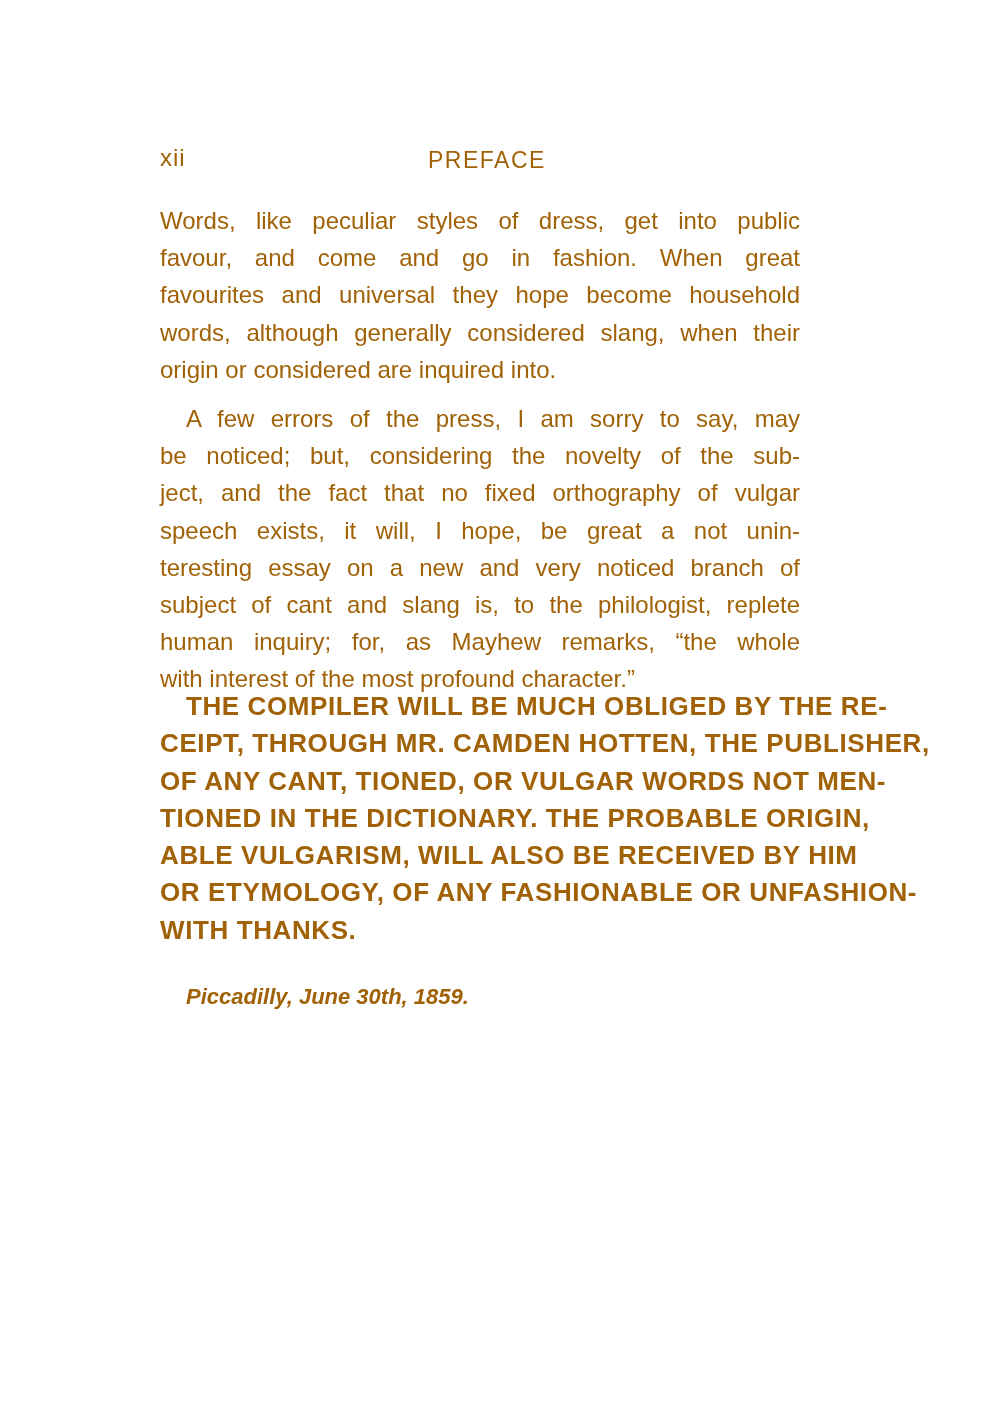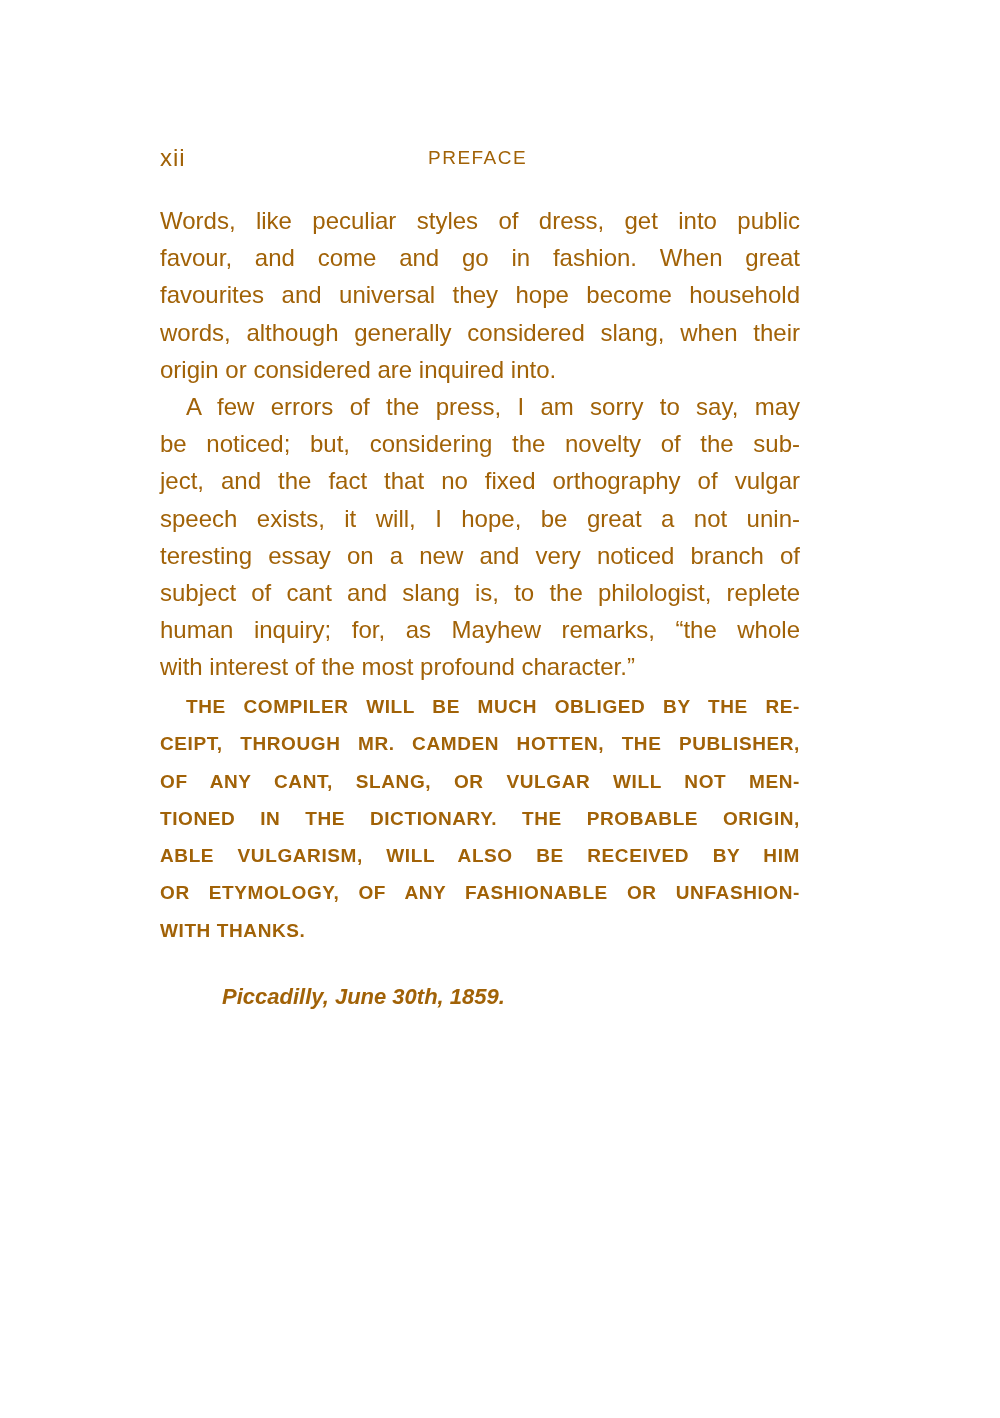--- a/index.html
+++ b/index.html
@@ -6,38 +6,38 @@
     body { width: 1000px; height: 1418px; position: relative; overflow: hidden; }
     .page {
       position: absolute; left: 0; top: 16px; width: 1000px; height: 1418px;
       background: #ffffff; color: #a16207;
       font-family: Liberation Sans, sans-serif;
     }
     .header {
       position: absolute; left: 160px; top: 128px; width: 640px; height: 30px;
     }
     .folio { position: absolute; left: 0; top: 0; font-size: 24px; letter-spacing: 1px; }
-    .running-head { position: absolute; left: 268px; top: 3px; font-size: 19px; letter-spacing: 1.5px; }
+    .running-head { position: absolute; left: 268px; top: 3px; font-size: 23px; letter-spacing: 1.5px; }
     .body-text {
       position: absolute; left: 160px; top: 186px; width: 640px;
       font-size: 24px; line-height: 37.2px; text-align: justify;
     }
     .line { display: block; text-align: justify; text-align-last: justify; white-space: nowrap; }
     .line.last { text-align-last: left; }
     .indent { padding-left: 26px; }
-    .para2 { margin-top: 0; }
+    .para2 { margin-top: 12px; }
     .notice {
       position: absolute; left: 160px; top: 672px; width: 640px;
-      font-size: 19px; line-height: 37.3px; font-weight: bold; letter-spacing: 0.6px;
+      font-size: 26px; line-height: 37.3px; font-weight: bold; letter-spacing: 0.6px;
     }
     .notice .line { text-align-last: justify; }
     .notice .line.last { text-align-last: left; }
     .signature {
       position: absolute; left: 186px; top: 968px;
-      font-size: 22px; font-style: italic; font-weight: bold; margin-left: 36px;
+      font-size: 22px; font-style: italic; font-weight: bold;
     }
   </style>
 </head>
 <body>
 
 <div class="page">
   <div class="header">
     <span class="folio">xii</span>
     <span class="running-head">PREFACE</span>
   </div>
@@ -58,21 +58,21 @@
       <span class="line">teresting essay on a new and very noticed branch of</span>
       <span class="line">subject of cant and slang is, to the philologist, replete</span>
       <span class="line">human inquiry; for, as Mayhew remarks, “the whole</span>
       <span class="line last">with interest of the most profound character.”</span>
     </div>
   </div>
 
   <div class="notice">
     <span class="line indent">THE COMPILER WILL BE MUCH OBLIGED BY THE RE-</span>
     <span class="line">CEIPT, THROUGH MR. CAMDEN HOTTEN, THE PUBLISHER,</span>
-    <span class="line">OF ANY CANT, SLANG, OR VULGAR WILL NOT MEN-</span>
+    <span class="line">OF ANY CANT, TIONED, OR VULGAR WORDS NOT MEN-</span>
     <span class="line">TIONED IN THE DICTIONARY.  THE PROBABLE ORIGIN,</span>
     <span class="line">ABLE VULGARISM, WILL ALSO BE RECEIVED BY HIM</span>
     <span class="line">OR ETYMOLOGY, OF ANY FASHIONABLE OR UNFASHION-</span>
     <span class="line last">WITH THANKS.</span>
   </div>
 
   <div class="signature">Piccadilly, June 30th, 1859.</div>
 </div>
 
 </body></html>

